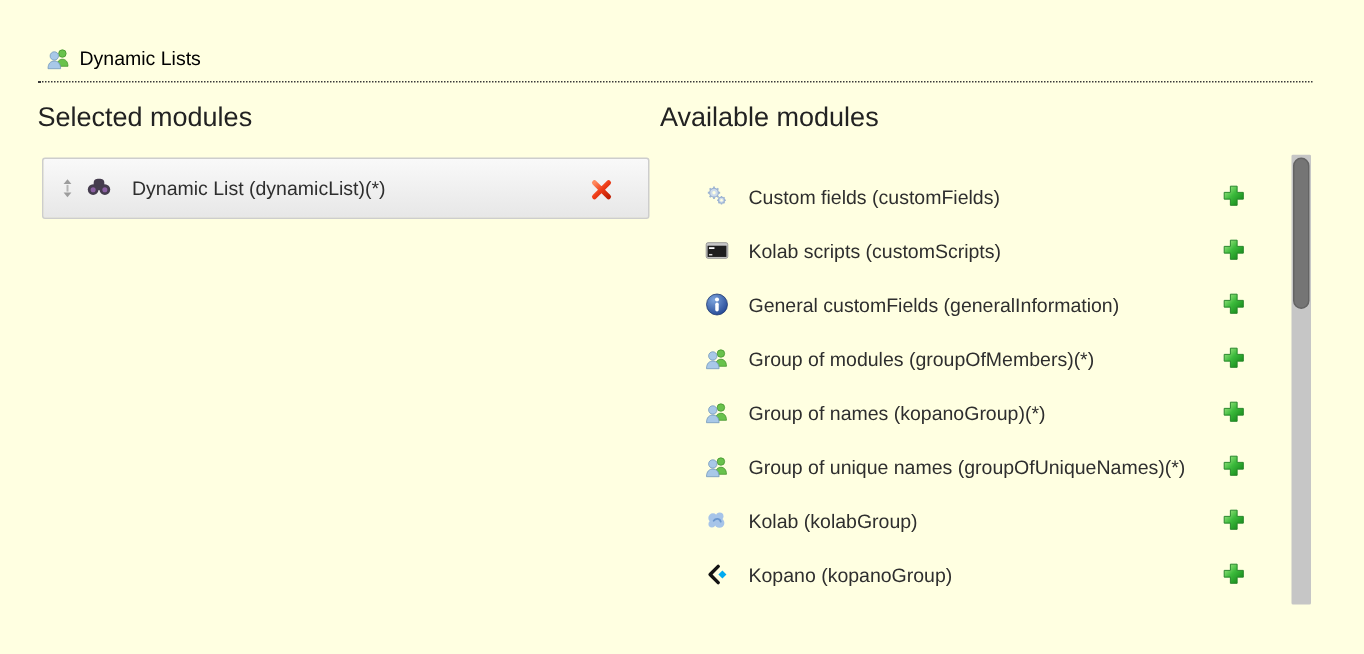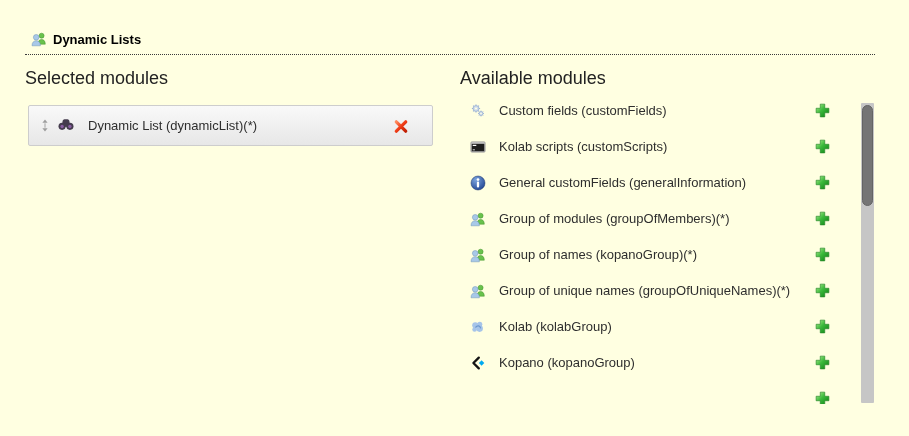--- a/index.html
+++ b/index.html
@@ -4,43 +4,43 @@
 <style>
   html,body{margin:0;padding:0}
   body{
     width:909px;height:436px;position:relative;overflow:hidden;
     background:#FFFFE1;
     font-family:"Liberation Sans","DejaVu Sans",sans-serif;
     font-size:13px;color:#1c1c1c;
   }
   .header{
     position:absolute;left:25px;top:31px;width:850px;
-    display:flex;align-items:center;gap:6px;
+    display:flex;align-items:flex-start;gap:6px;
     padding-bottom:7px;border-bottom:1px dotted #3a3a3a;
-    font-weight:bold;font-size:13px;color:#000;
+    font-weight:normal;font-size:13px;color:#000;
   }
   .header .icon16{margin-left:6px}
   .icon16{width:16px;height:16px;display:inline-flex;flex:0 0 auto}
   .col-label{position:absolute;top:68px;font-size:18px;color:#222}
   .col-label.sel{left:25px}
-  .col-label.avail{left:460px}
+  .col-label.avail{left:440px}
 
   .selected-row{
     position:absolute;left:28px;top:105px;width:405px;height:41px;
     box-sizing:border-box;border:1px solid #cdcdcd;border-radius:2px;
     background:linear-gradient(#f9f9f9,#e7e7e7);
     display:flex;align-items:center;padding:0 12px;
   }
   .updown{display:flex;margin-right:9px;cursor:grab}
   .selected-row .binoc{margin-right:14px}
   .row-label{color:#2e2e2e;white-space:nowrap}
   .del-btn{margin-left:auto;margin-right:11px;background:none;border:none;padding:0;cursor:pointer;display:flex}
 
   .avail-list{position:absolute;left:455px;top:103px;width:420px;height:301px;overflow:hidden}
-  .avail-row{height:36px;display:flex;align-items:flex-start;padding-left:15px}
+  .avail-row{height:36px;display:flex;align-items:flex-end;padding-left:15px}
   .mod-icon{width:16px;height:16px;display:flex;margin-right:13px}
   .avail-row .row-label{color:#2e2e2e}
   .add-btn{margin-left:auto;margin-right:44px;background:none;border:none;padding:0;cursor:pointer;display:flex}
 
   .scrollbar{position:absolute;right:1px;top:0;width:13px;height:300px;background:#c6c6c6;border-radius:1px}
   .scroll-thumb{position:absolute;left:1px;top:2px;width:11px;height:101px;background:#757575;border:1px solid #646464;border-radius:6px;box-sizing:border-box;cursor:pointer}
 </style>
 </head>
 <body>
 

